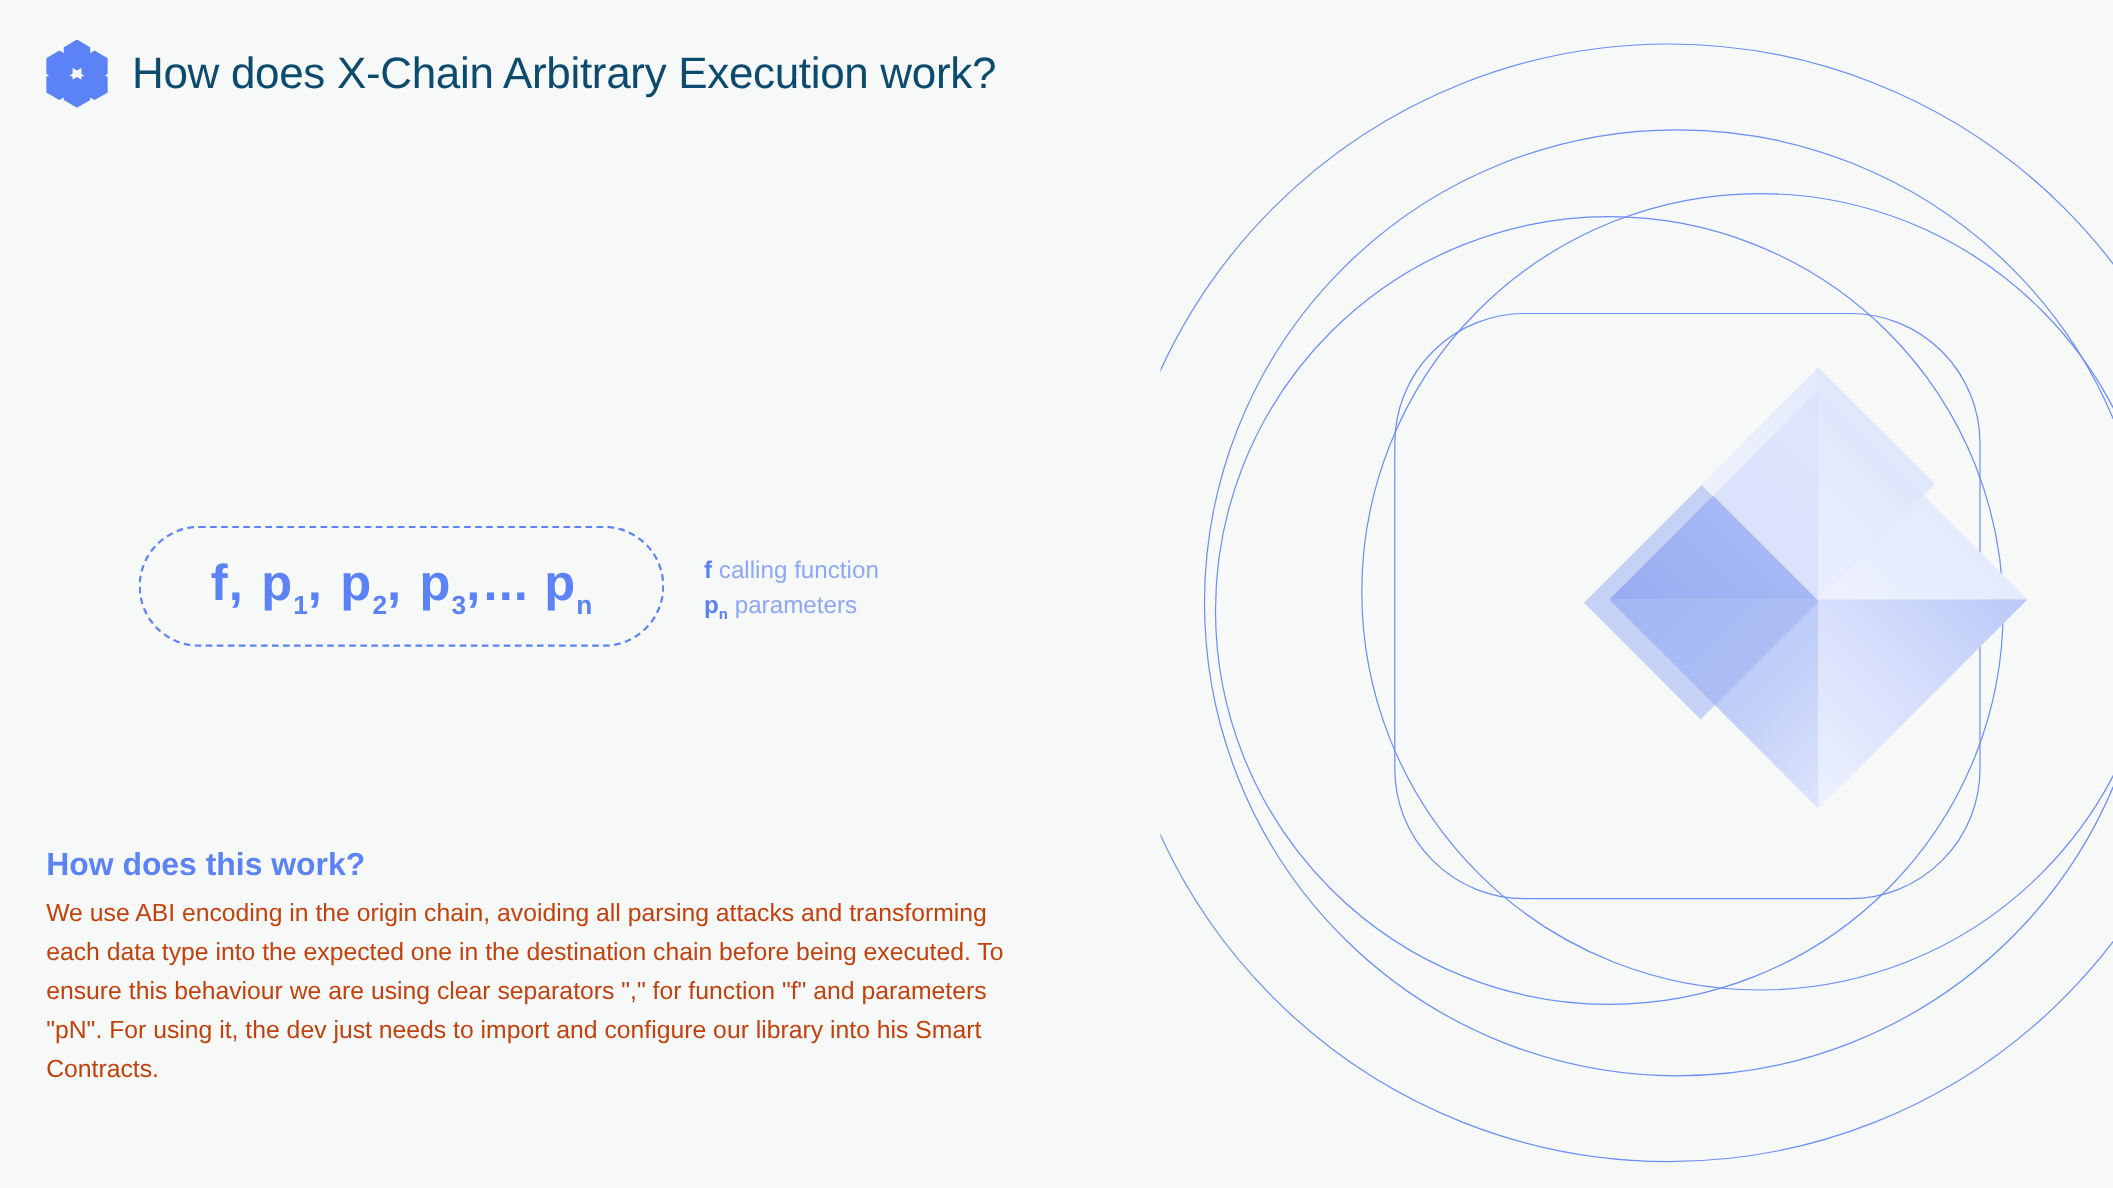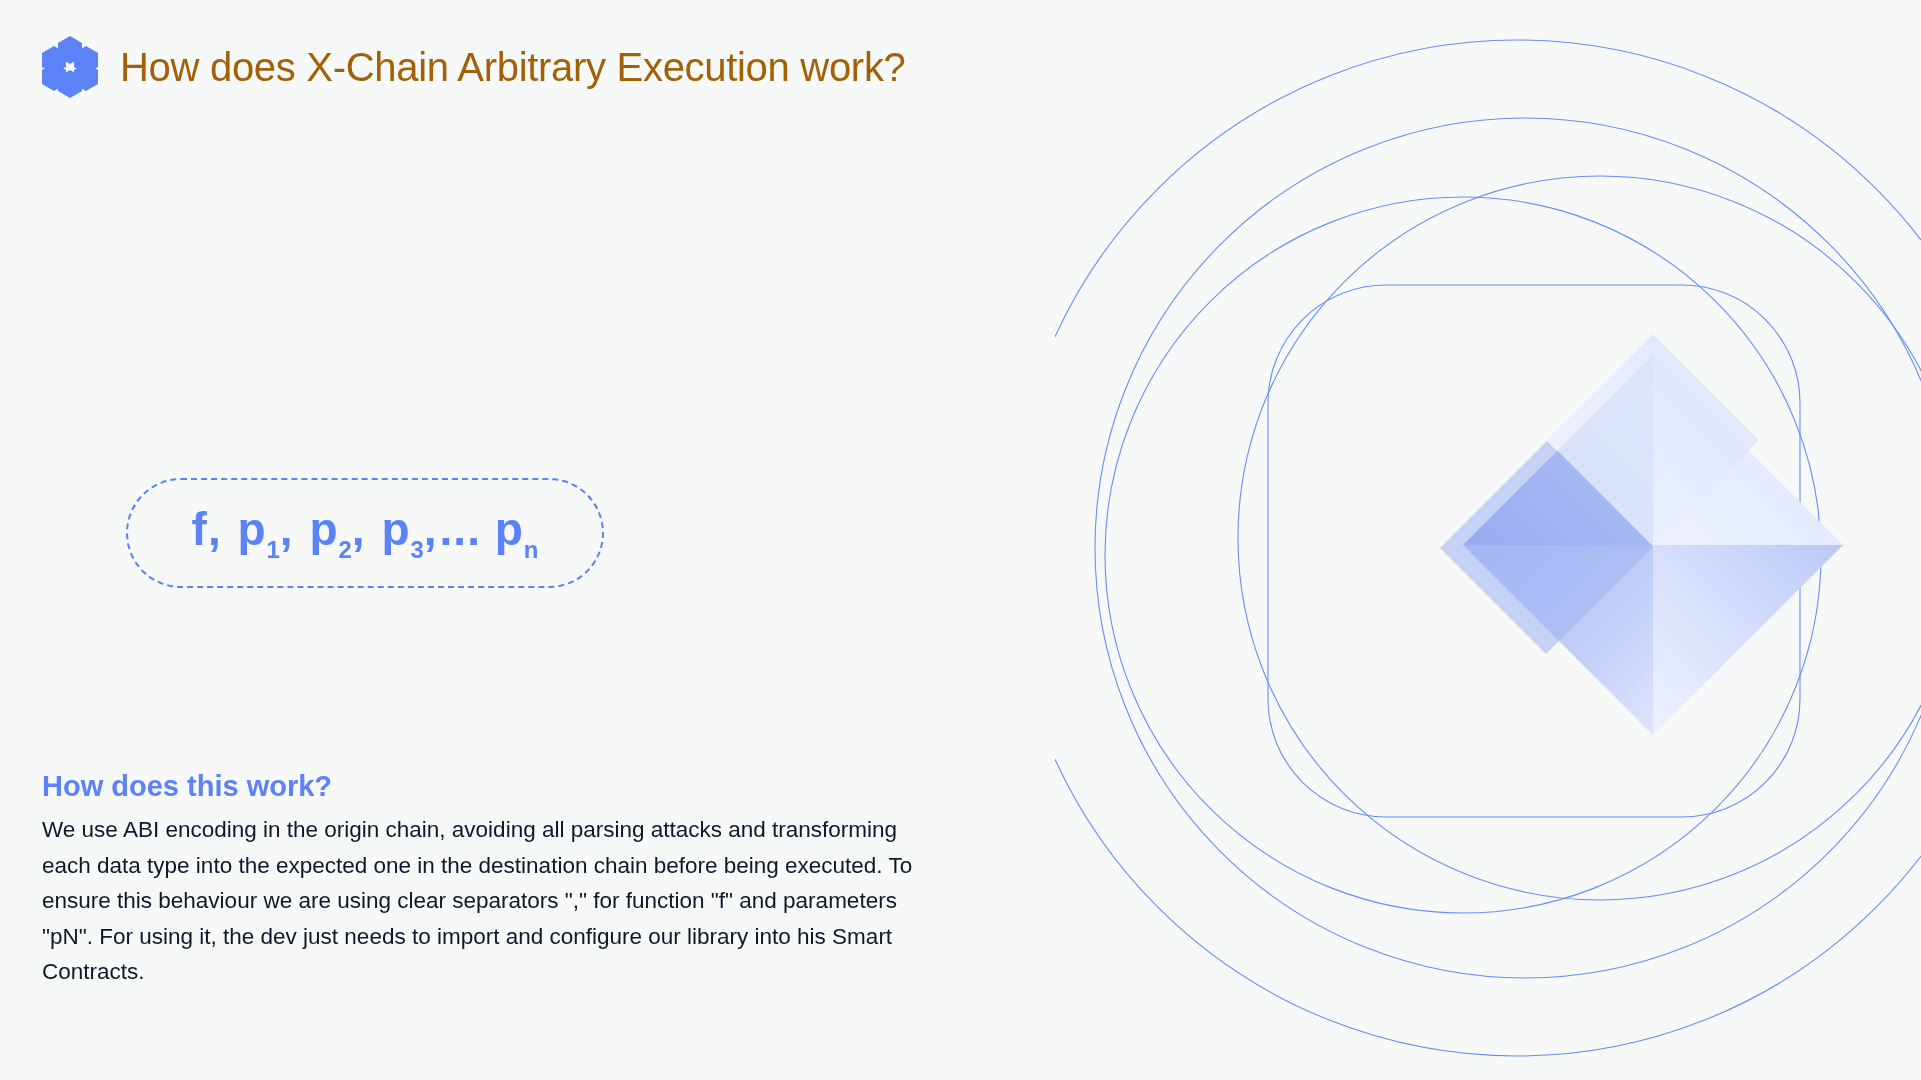--- a/index.html
+++ b/index.html
@@ -32,21 +32,21 @@
     left: 42px;
     top: 36px;
     display: flex;
     align-items: center;
     gap: 22px;
   }
   #brand-logo { width: 56px; height: 62px; display: block; }
   #page-title {
     font-size: 40px;
     font-weight: 400;
-    color: #a16207;
+    color: #0c4a6e;
     letter-spacing: -0.3px;
     white-space: nowrap;
     line-height: 1;
     margin: 0;
   }
 
   
   #formula-block {
     position: absolute;
     left: 126px;
@@ -106,21 +106,21 @@
   #explainer-heading {
     font-size: 29px;
     font-weight: 700;
     color: #5b82f6;
     margin: 0 0 8px 0;
     line-height: 1.25;
   }
   #explainer-body {
     font-size: 22.5px;
     line-height: 1.58;
-    color: #0f172a;
+    color: #c2410c;
     margin: 0;
     font-weight: 400;
   }
 </style>
 </head>
 <body>
 
 <svg id="geo-art" viewBox="0 0 930 1100" xmlns="http://www.w3.org/2000/svg">
   <defs>
     <linearGradient id="gradTopLeft" x1="0" y1="1" x2="1" y2="0">
@@ -192,19 +192,29 @@
   <div id="formula-pill">
     <div id="formula-text">
       <span>f</span><span class="fsep">,</span>
       <span>p</span><sub>1</sub><span class="fsep">,</span>
       <span>p</span><sub>2</sub><span class="fsep">,</span>
       <span>p</span><sub>3</sub><span class="fsep">,</span><span>...</span>
       <span>p</span><sub>n</sub>
     </div>
   </div>
 
+  <div id="formula-legend">
+    <span class="legend-row">
+      <span class="sym">f</span>
+      <span>calling function</span>
+    </span>
+    <span class="legend-row">
+      <span class="sym"><span>p</span><sub>n</sub></span>
+      <span>parameters</span>
+    </span>
+  </div>
 
 </div>
 
 <div id="explainer">
   <h2 id="explainer-heading">How does this work?</h2>
   <p id="explainer-body">We use ABI encoding in the origin chain, avoiding all parsing attacks and transforming each data type into the expected one in the destination chain before being executed. To ensure this behaviour we are using clear separators "," for function "f" and parameters "pN". For using it, the dev just needs to import and configure our library into his Smart Contracts.</p>
 </div>
 
 </body></html>

